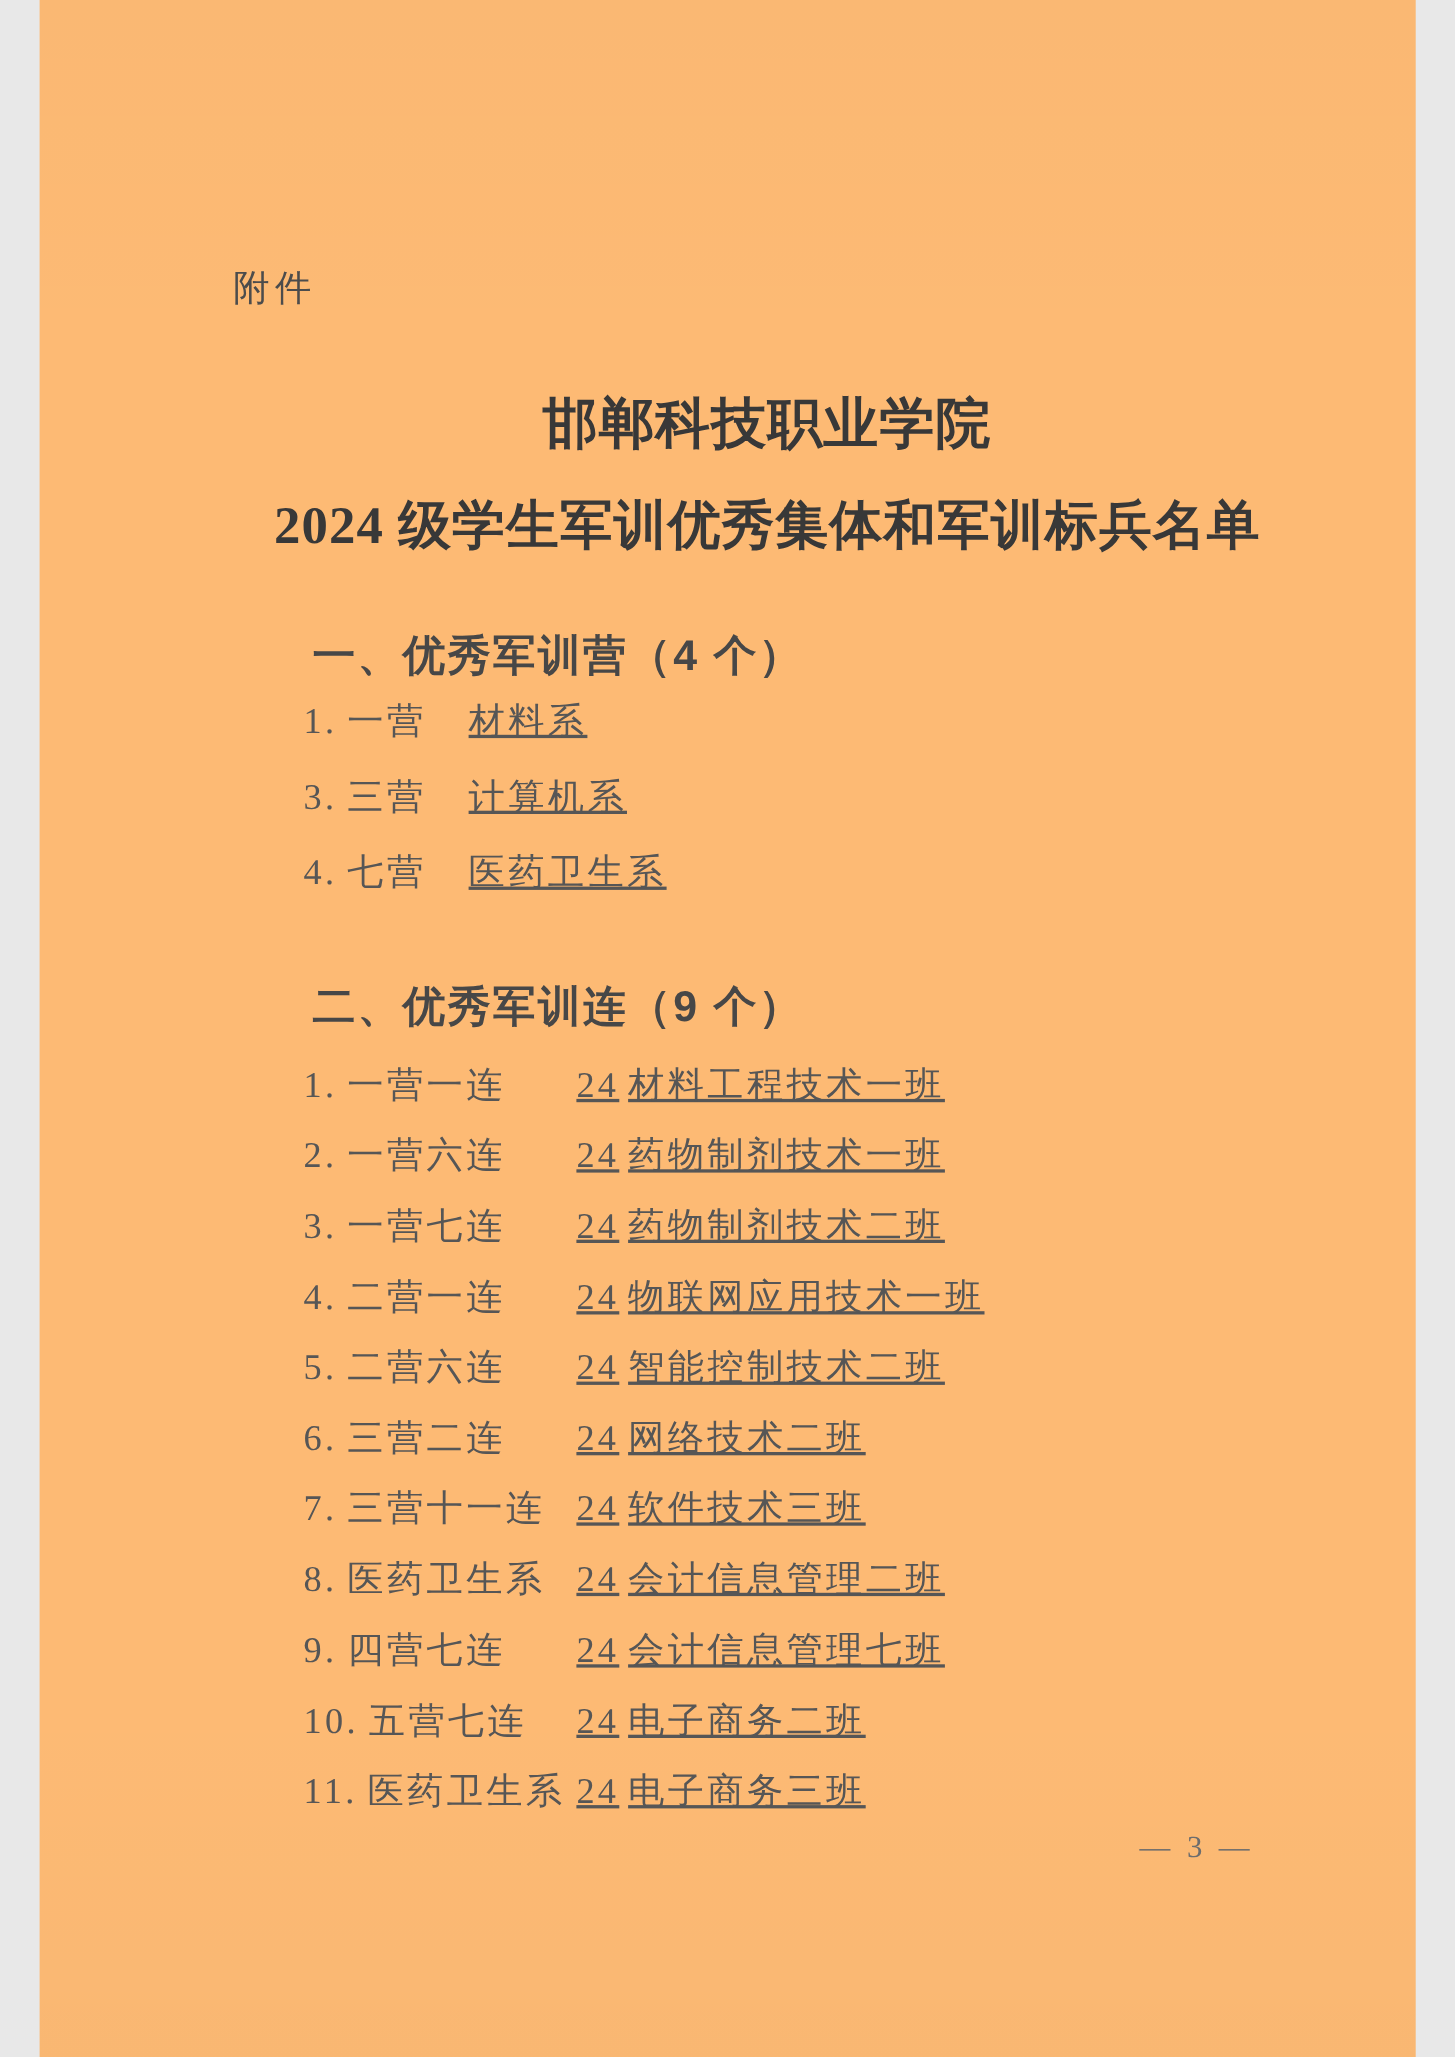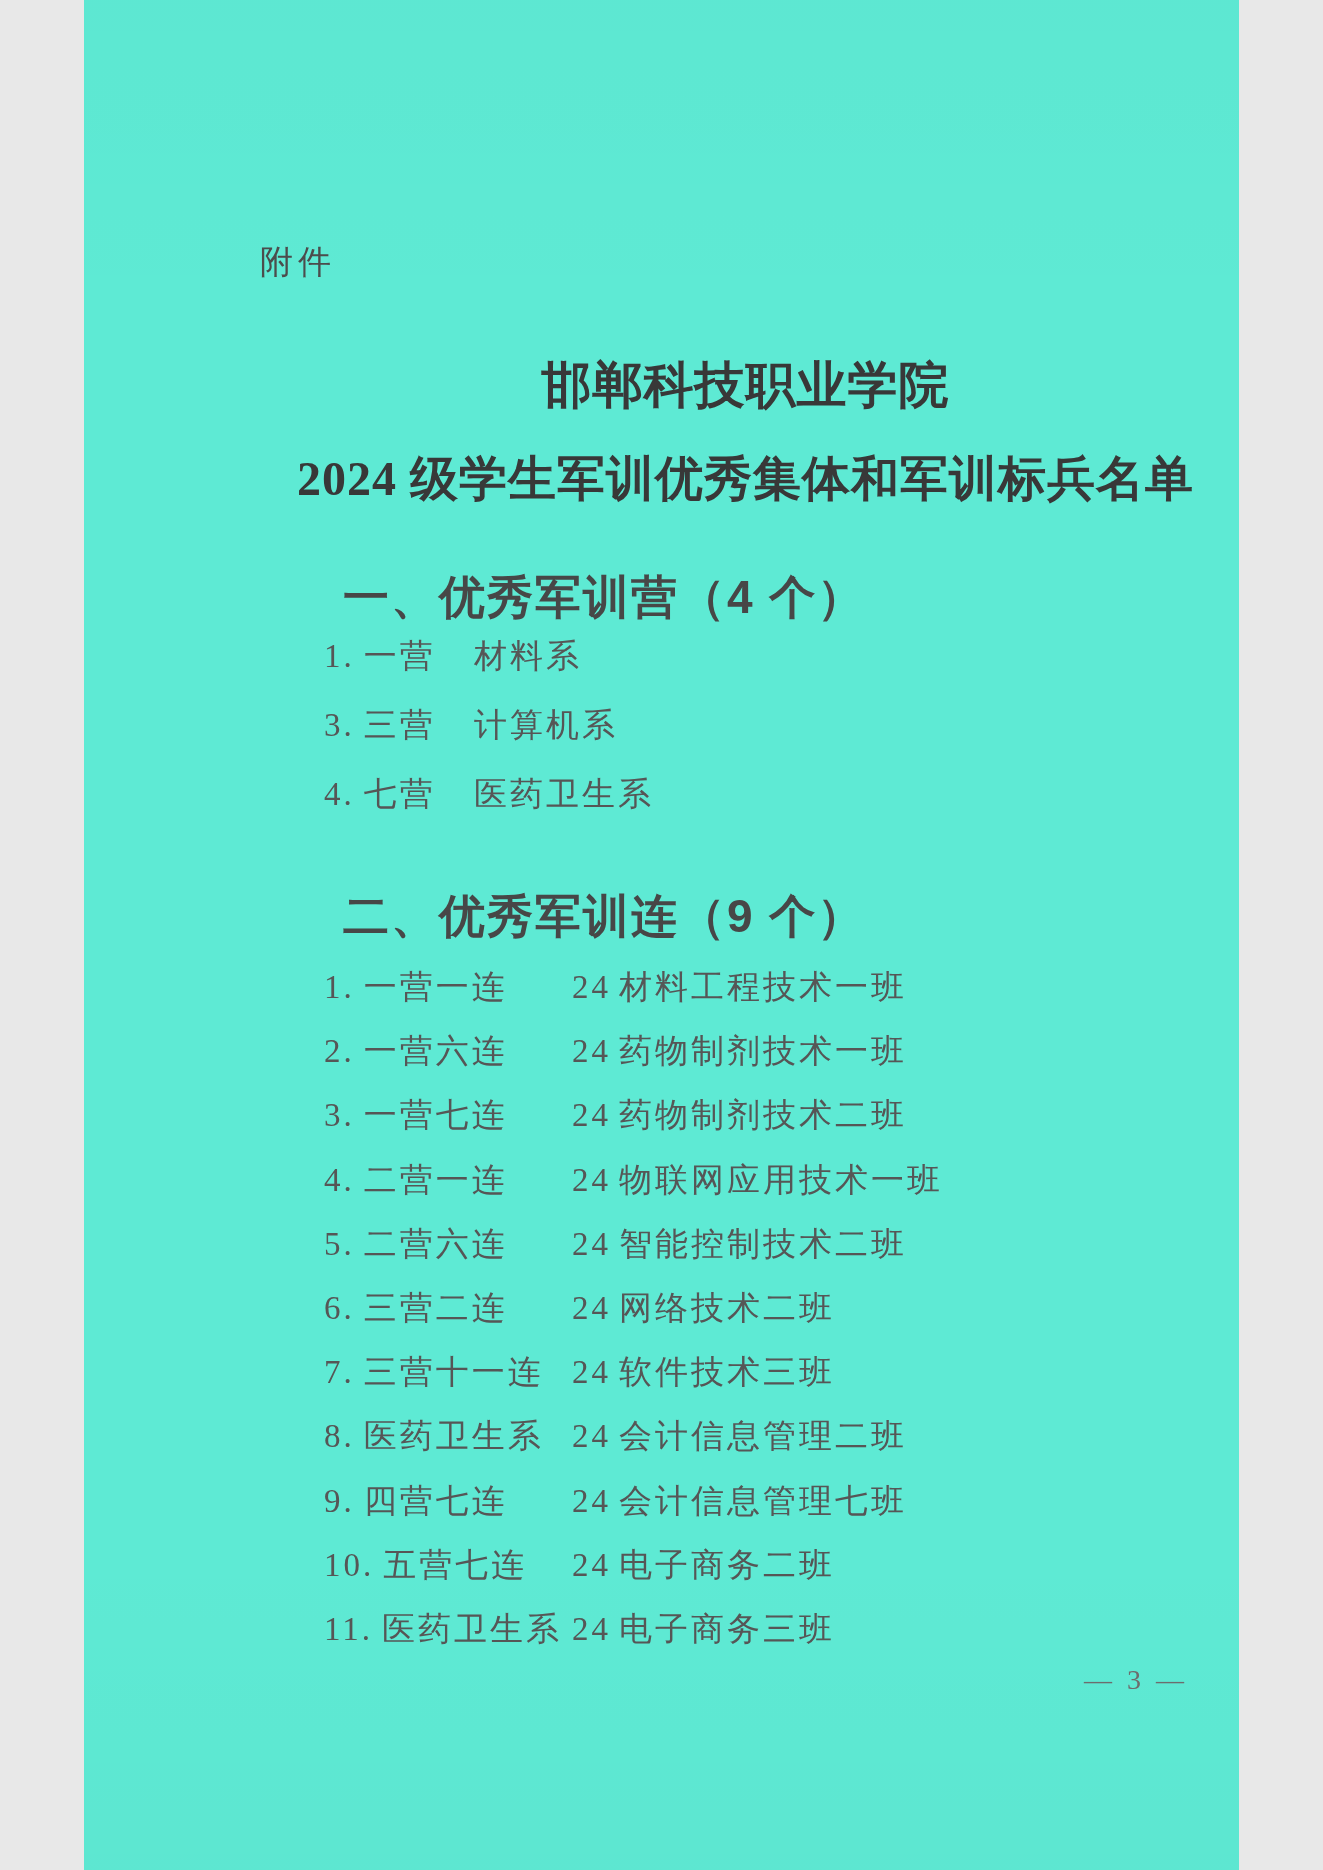--- a/index.html
+++ b/index.html
@@ -2,24 +2,24 @@
 <html><head>
 <meta charset="utf-8">
 <style>
   html, body {
     margin: 0;
     padding: 0;
     background: #e8e8e8;
   }
   .page {
     position: relative;
-    width: 1155px;
+    width: 1251px;
     height: 1870px;
     margin: 0 auto;
-    background: #5eead4;
+    background: #fdba74;
     overflow: hidden;
     font-family: "Liberation Serif", serif;
   }
   
   .page::before {
     content: "";
     position: absolute;
     inset: 0;
     background: linear-gradient(180deg, rgba(0,0,0,0.012) 0%, rgba(0,0,0,0) 18%, rgba(0,0,0,0) 82%, rgba(0,0,0,0.015) 100%);
     pointer-events: none;
@@ -51,45 +51,45 @@
   }
   .title-line2 {
     font-size: 48px;
     line-height: 66px;
     letter-spacing: 1px;
     margin-top: 28px;
   }
 
   .sec-heading {
     position: absolute;
-    left: 259px;
+    left: 248px;
     font-family: "Liberation Sans", sans-serif;
     font-weight: bold;
-    font-size: 46px;
+    font-size: 39px;
     line-height: 42px;
     letter-spacing: 2px;
     color: #474747;
     text-align: right;
   }
   .sec1-heading { top: 576px; }
   .sec2-heading { top: 895px; }
 
   .list {
     position: absolute;
     left: 240px;
     color: #565656;
     font-size: 33px;
     letter-spacing: 3px;
   }
   .sec1-list { top: 622px; }
   .sec1-list .row { line-height: 69px; height: 69px; }
   .sec2-list { top: 955px; }
   .sec2-list .row { line-height: 64.2px; height: 64.2px; }
 
-  .row { white-space: nowrap; }
+  .row { white-space: nowrap; text-decoration: underline; }
   .row .no { margin-right: 9px; }
   .c1 { display: inline-block; }
   .sec1-list .c1 { width: 150px; }
   .sec2-list .c1 { width: 248px; }
   .grade { margin-right: 8px; }
 
   .footer-page-number {
     position: absolute;
     left: 1000px;
     top: 1664px;

